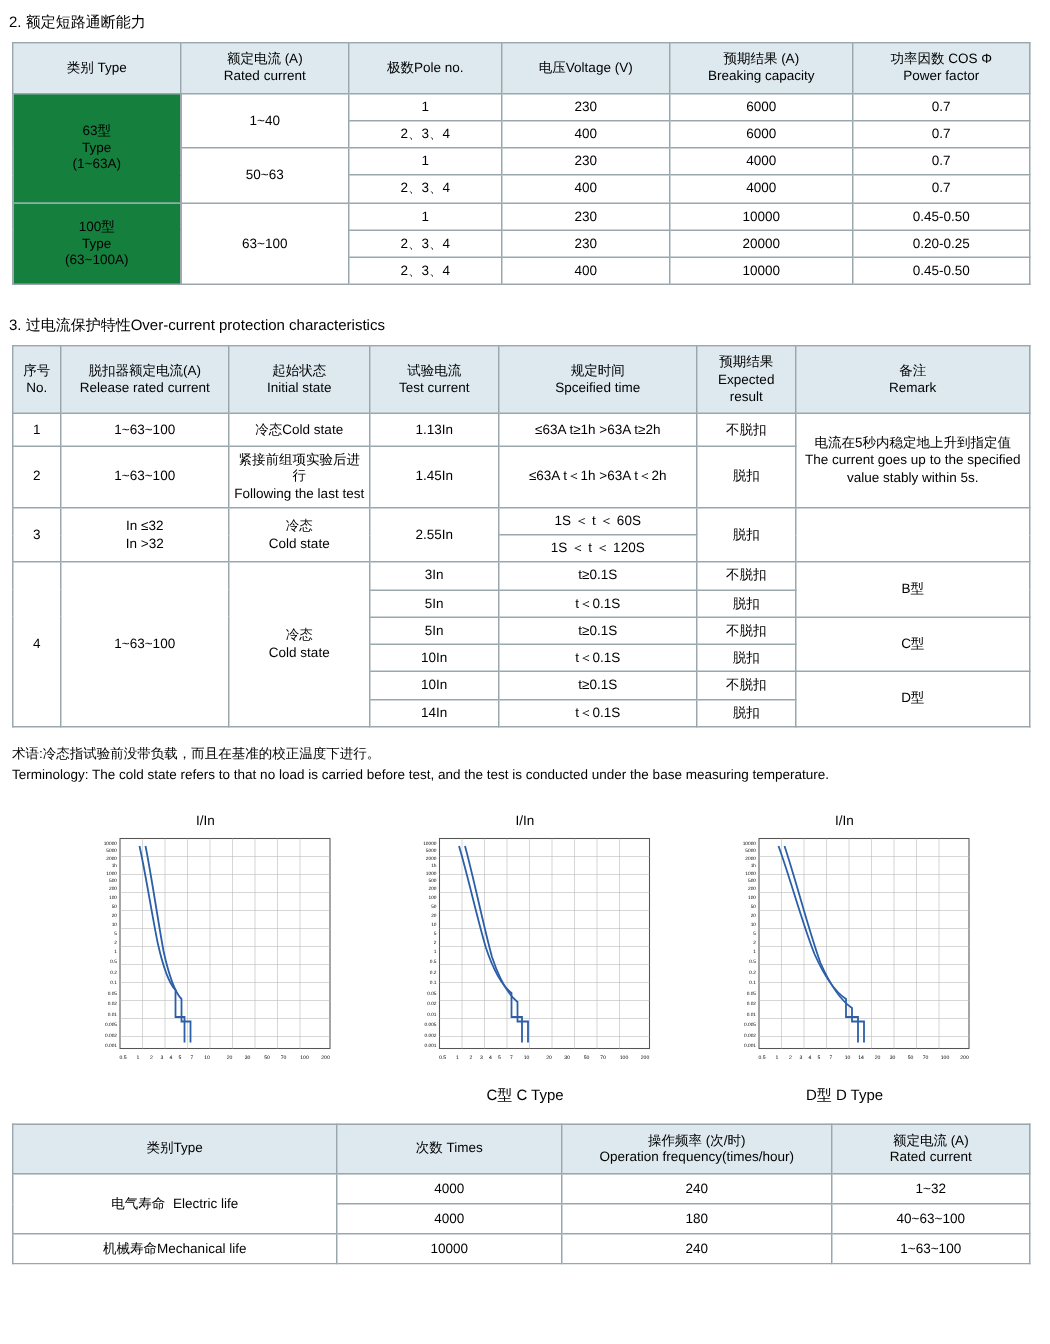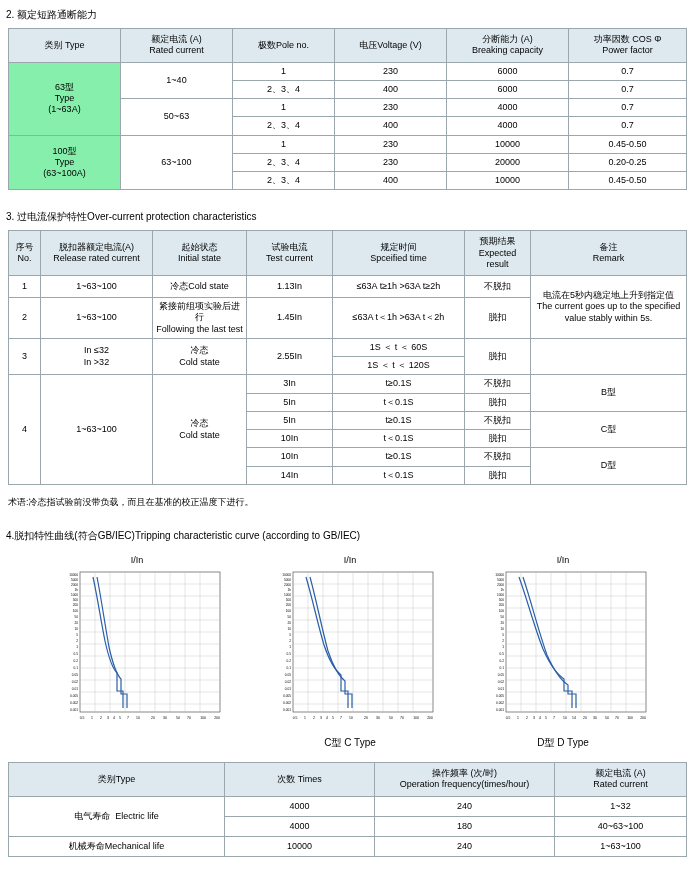--- a/index.html
+++ b/index.html
@@ -30,21 +30,21 @@
     font-size:9px;
     line-height:1.25;
     padding:3px 2px;
     color:#000;
   }
   table.tbl thead th{
     background:#dde9ef;
     font-weight:normal;
     padding:5px 2px;
   }
-  td.grp{background:#86efac;}
+  td.grp{background:#15803d;}
   .note{
     margin:10px 0 0 8px;
     font-size:9px;
     line-height:1.6;
   }
   .charts{
     display:flex;
     justify-content:center;
     gap:8px;
     margin-top:6px;
@@ -75,21 +75,21 @@
     <thead>
       <tr>
         <th><span>类别 Type</span></th>
         <th>
           <div>额定电流 (A)</div>
           <div>Rated current</div>
         </th>
         <th><span>极数Pole no.</span></th>
         <th><span>电压Voltage  (V)</span></th>
         <th>
-          <div>分断能力 (A)</div>
+          <div>预期结果 (A)</div>
           <div>Breaking capacity</div>
         </th>
         <th>
           <div>功率因数 COS Φ</div>
           <div>Power factor</div>
         </th>
       </tr>
     </thead>
     <tbody>
       <tr>
@@ -278,25 +278,25 @@
       <tr style="height:16px">
         <td>14In</td>
         <td>t＜0.1S</td>
         <td>脱扣</td>
       </tr>
     </tbody>
   </table>
 
   <div class="note">
     <div>术语:冷态指试验前没带负载，而且在基准的校正温度下进行。</div>
+    <div>Terminology: The cold state refers to that no load is carried before test, and the test is conducted under the base measuring temperature.</div>
   </div>
 
   <div class="sec-gap"></div>
 
-  <div class="sec-title">4.脱扣特性曲线(符合GB/IEC)Tripping characteristic curve (according to GB/IEC)</div>
 
   <div class="charts">
 
     <div class="chart-block">
       <div class="chart-title">I/In</div>
       <svg width="205" height="165" viewBox="0 0 205 165">
         <rect x="45" y="5" width="140" height="140" fill="#ffffff" stroke="#555" stroke-width="0.7"></rect>
         <g stroke="#bbb" stroke-width="0.4">
           <line x1="45" y1="17" x2="185" y2="17"></line>
             <line x1="45" y1="29" x2="185" y2="29"></line>

